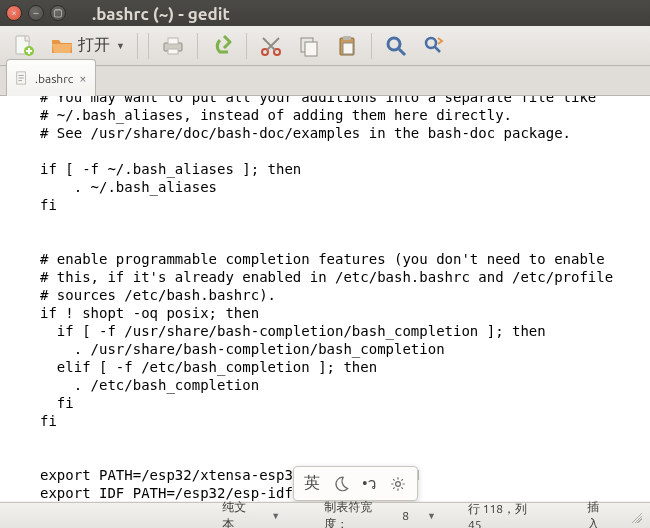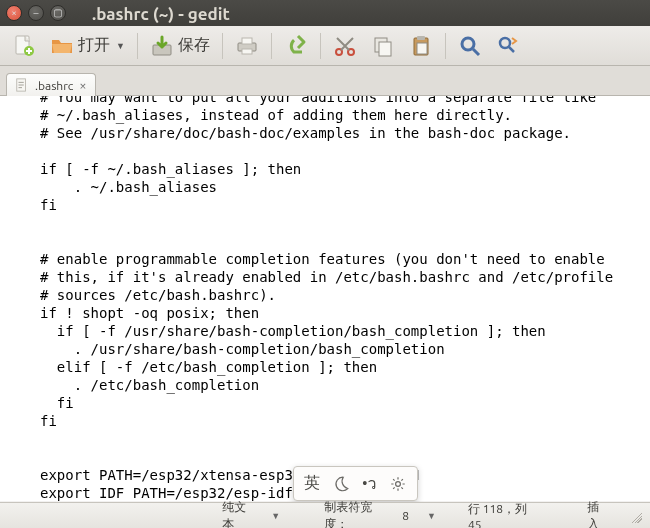--- a/index.html
+++ b/index.html
@@ -57,21 +57,21 @@
     background: #e0ddd8;
     display: flex; align-items: flex-end;
     padding: 0 6px;
     border-bottom: 1px solid #b8b5ae;
   }
   .tab {
     display:flex;align-items:center;gap:6px;
     background: linear-gradient(to bottom,#fdfdfc,#f2f1ee);
     border: 1px solid #b8b5ae; border-bottom: none;
     border-radius: 4px 4px 0 0;
-    padding: 4px 8px;
+    padding: 11px 8px;
     font-size: 12px; color: #3c3b37;
     position: relative; bottom: -1px;
   }
   .tab-icon { width: 14px; height: 14px; }
   .tab-close { color:#777; font-size: 13px; cursor:pointer; }
 
   
   .editor-wrap {
     position: relative;
     height: 405px;
@@ -148,27 +148,20 @@
   </div>
   <div class="tool-btn">
     <svg class="icon" viewBox="0 0 24 24">
         <path d="M2 6h7l2 3h11v10H2z" fill="#e79645"></path>
         <path d="M2 10h20l-2 9H4z" fill="#f3b56d"></path>
       </svg>
     <span class="tool-label">打开</span>
     <span class="drop-arrow">▼</span>
   </div>
   <div class="tool-sep"></div>
-  <div class="tool-btn">
-    <svg class="icon" viewBox="0 0 24 24">
-        <rect x="3" y="11" width="18" height="10" rx="1" fill="#c9c6bd" stroke="#8f8c83"></rect>
-        <path d="M12 3v10M8 9l4 4 4-4" fill="none" stroke="#6aa628" stroke-width="3" stroke-linecap="round" stroke-linejoin="round"></path>
-      </svg>
-    <span class="tool-label">保存</span>
-  </div>
   <div class="tool-sep"></div>
   <div class="tool-btn">
     <svg class="icon" viewBox="0 0 24 24">
         <rect x="3" y="9" width="18" height="8" rx="1" fill="#cfccc4" stroke="#8f8c83"></rect>
         <rect x="7" y="4" width="10" height="6" fill="#f7f6f2" stroke="#b9b6ae"></rect>
         <rect x="7" y="15" width="10" height="5" fill="#f7f6f2" stroke="#b9b6ae"></rect>
       </svg>
   </div>
   <div class="tool-sep"></div>
   <div class="tool-btn">

